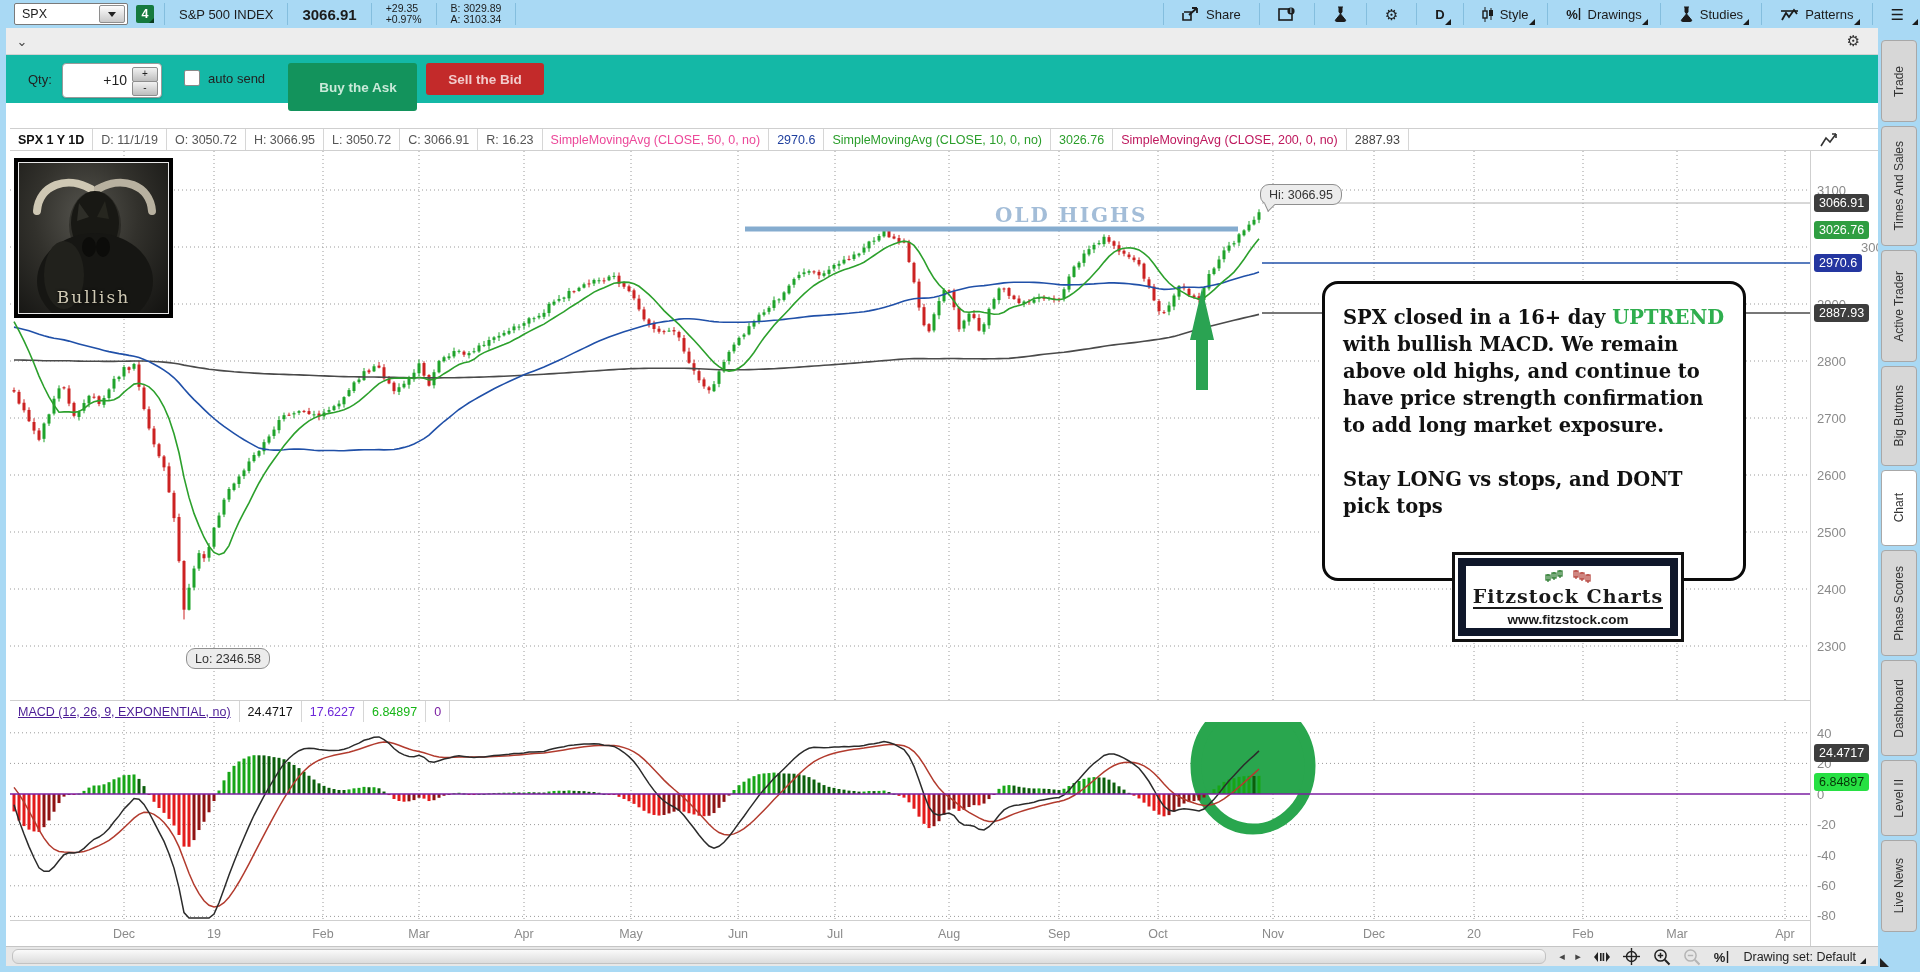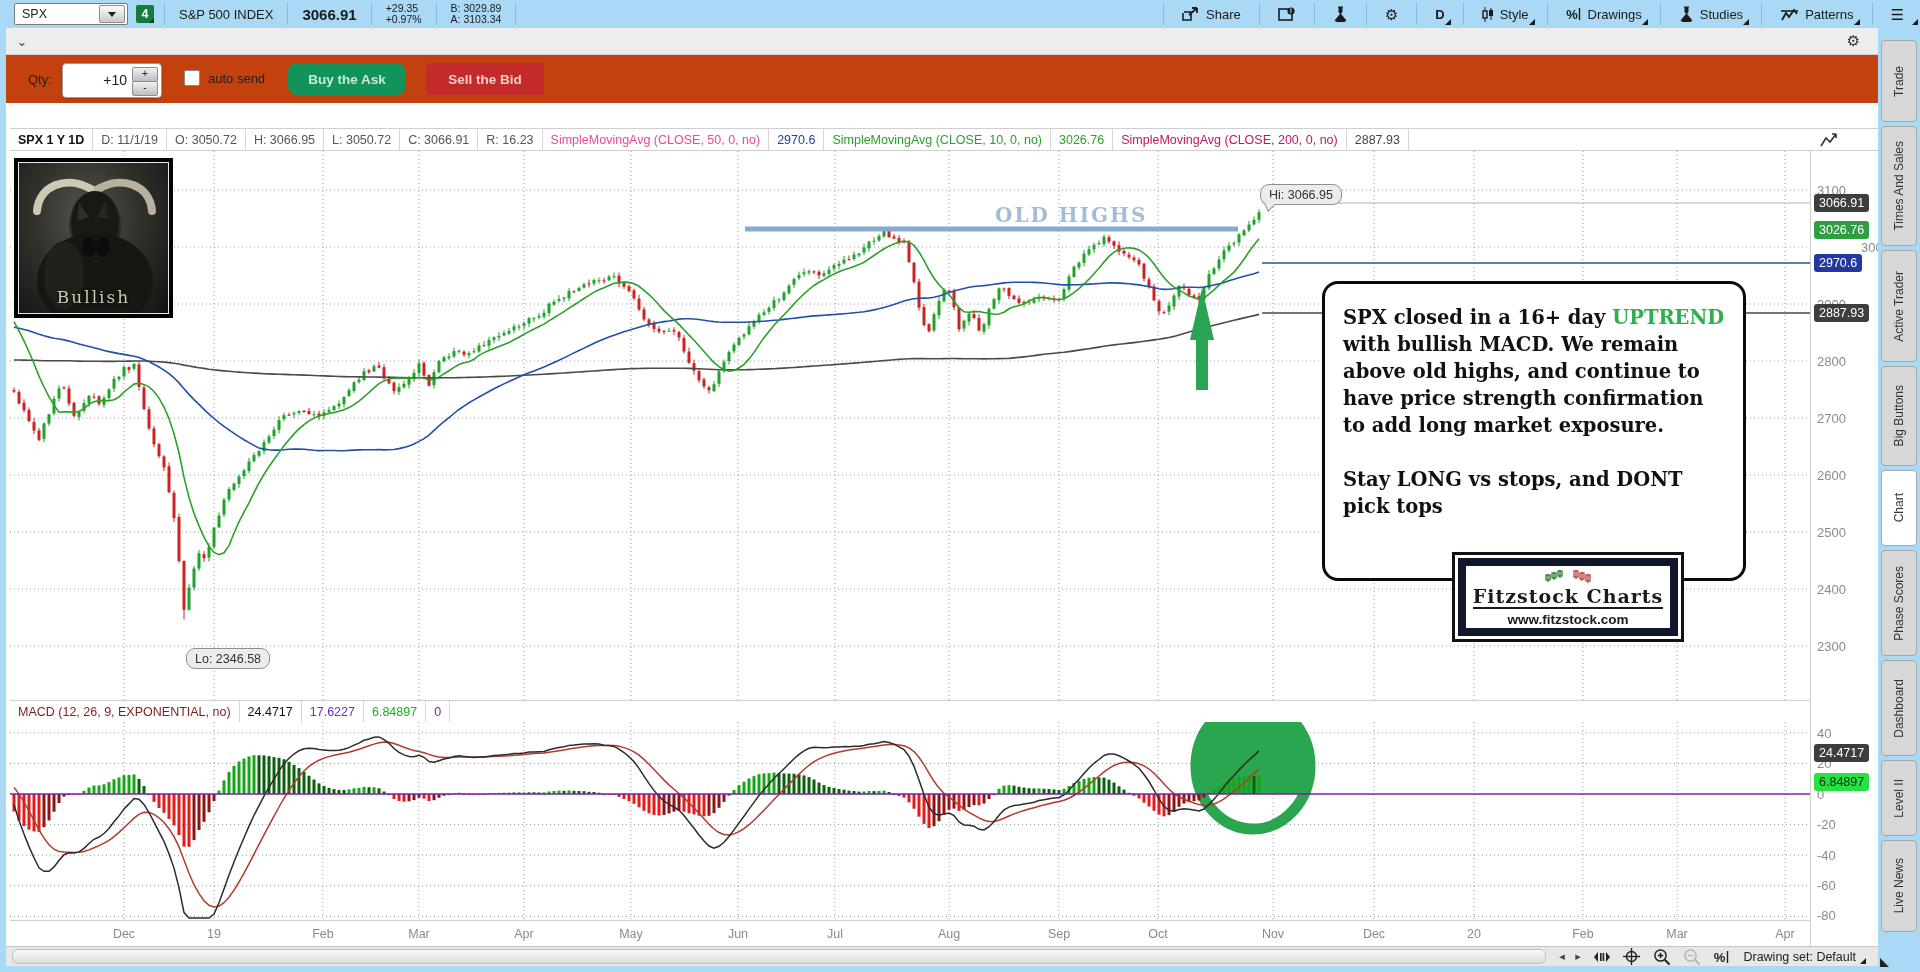--- a/index.html
+++ b/index.html
@@ -21,29 +21,29 @@
   .tb-item{display:flex;align-items:center;gap:6px;padding:0 8px;height:28px;position:relative;cursor:pointer;white-space:nowrap;}
   .tb-item svg{display:block;}
   .corner{position:absolute;right:2px;bottom:3px;width:0;height:0;border-left:6px solid transparent;border-bottom:6px solid #1b1b1b;}
   .glyph{font-size:15px;line-height:15px;}
   
   .row2{position:absolute;left:6px;top:28px;width:1872px;height:27px;background:#ededed;border-bottom:1px solid #d2d2d2;box-sizing:border-box;}
   .collapse-btn{position:absolute;left:6px;top:3px;width:20px;height:20px;color:#444;font-size:13px;display:flex;align-items:center;justify-content:center;cursor:pointer;}
   .row2-gear{position:absolute;right:18px;top:4px;font-size:15px;color:#333;cursor:pointer;}
   
   .content-bg{position:absolute;left:6px;top:55px;width:1872px;height:911px;background:#fff;}
-  .orow{position:absolute;left:6px;top:55px;width:1872px;height:48px;background:#c2410c;}
+  .orow{position:absolute;left:6px;top:55px;width:1872px;height:48px;background:#14b8a6;}
   .qty-label{position:absolute;left:22px;top:17px;font-size:13px;color:#222;}
   .stepper{position:absolute;left:56px;top:8px;width:98px;height:33px;background:#fff;border:1px solid #9a9a9a;border-radius:4px;box-shadow:0 1px 2px rgba(0,0,0,.15);}
   .stepper-val{position:absolute;right:34px;top:8px;font-size:14px;color:#222;}
   .step-btn{position:absolute;right:3px;width:24px;height:13px;background:linear-gradient(#f2f2f2,#bdbdbd);border:1px solid #8e8e8e;border-radius:2px;font-size:10px;line-height:11px;text-align:center;color:#222;cursor:pointer;}
   .step-up{top:3px;}.step-dn{top:17px;}
   .autosend{position:absolute;left:178px;top:15px;display:flex;align-items:center;gap:8px;font-size:13px;color:#222;}
   .chk{width:14px;height:14px;border:1px solid #8a8a8a;border-radius:2px;background:#fff;}
-  .buy-btn{position:absolute;left:282px;top:8px;width:118px;height:32px;background:#13935c;border-radius:9px;color:#c9ead9;font-weight:bold;font-size:13.5px;display:flex;align-items:center;justify-content:center;cursor:pointer;}
+  .buy-btn{position:absolute;left:282px;top:8px;width:118px;height:48px;background:#13935c;border-radius:3px;color:#c9ead9;font-weight:bold;font-size:13.5px;display:flex;align-items:center;justify-content:center;cursor:pointer;padding-left:11px;}
   .sell-btn{position:absolute;left:420px;top:8px;width:118px;height:32px;background:#c32a2a;border-radius:3px;color:#f2cccc;font-weight:bold;font-size:13.5px;display:flex;align-items:center;justify-content:center;cursor:pointer;}
   
   .hdr-row{position:absolute;left:10px;width:1868px;height:23px;background:#fff;border-top:1px solid #cfcfcf;border-bottom:1px solid #cfcfcf;box-sizing:border-box;display:flex;align-items:stretch;}
   .hcell{display:flex;align-items:center;padding:0 8px;border-right:1px solid #d6d6d6;font-size:12.5px;color:#555;white-space:nowrap;}
   .hdr-icon{position:absolute;right:40px;top:4px;}
   
   .pane-svg{position:absolute;left:10px;background:#fff;}
   .axis-col{position:absolute;left:1810px;top:151px;width:68px;height:795px;background:#fff;border-left:1px solid #cfcfcf;box-sizing:border-box;}
   .ax-label{position:absolute;left:6px;font-size:13px;color:#8a8a8a;transform:translateY(-50%);}
   .ax-badge{position:absolute;left:3px;font-size:12.5px;padding:2px 5px;border-radius:3px;transform:translateY(-50%);white-space:nowrap;}
@@ -761,21 +761,21 @@
       <rect x="1257.5" y="212.24669475006465" width="3" height="7.503916304325912" fill="#1fa32b"></rect>
       <polyline points="14,360.0 19,360.0 24,360.1 29,360.2 34,360.3 39,360.5 44,360.7 49,360.8 54,360.8 59,360.8 64,360.8 69,360.8 74,361.0 79,361.1 84,361.2 89,361.2 94,361.3 99,361.3 104,361.4 109,361.4 114,361.4 119,361.3 124,361.2 129,361.1 134,361.0 139,361.0 144,361.0 149,361.2 154,361.5 159,361.8 164,362.1 169,362.6 174,363.2 179,364.0 184,365.1 189,366.0 194,366.9 199,367.7 204,368.4 209,369.2 214,369.8 219,370.4 224,370.9 229,371.3 234,371.8 239,372.1 244,372.5 249,372.8 254,373.1 259,373.4 264,373.7 269,373.9 274,374.1 279,374.3 284,374.4 289,374.6 294,374.7 299,374.9 304,375.1 309,375.3 314,375.5 319,375.7 324,375.9 329,376.1 334,376.3 339,376.5 344,376.6 349,376.7 354,376.8 359,376.9 364,377.0 369,377.0 374,377.0 379,377.1 384,377.2 389,377.3 394,377.4 399,377.5 404,377.6 409,377.7 414,377.8 419,377.8 424,377.8 429,377.9 434,377.9 439,377.9 444,377.8 449,377.8 454,377.7 459,377.6 464,377.5 469,377.4 474,377.3 479,377.1 484,377.0 489,376.8 494,376.6 499,376.4 504,376.2 509,376.0 514,375.8 519,375.5 524,375.3 529,375.0 534,374.8 539,374.5 544,374.2 549,373.9 554,373.6 559,373.3 564,373.0 569,372.6 574,372.3 579,372.0 584,371.6 589,371.3 594,371.0 599,370.6 604,370.3 609,369.9 614,369.6 619,369.3 624,369.1 629,368.8 634,368.6 639,368.5 644,368.4 649,368.3 654,368.3 659,368.3 664,368.3 669,368.2 674,368.2 679,368.2 684,368.3 689,368.4 694,368.6 699,368.8 704,369.0 709,369.3 714,369.5 719,369.7 724,369.8 729,369.8 734,369.8 739,369.8 744,369.7 749,369.6 754,369.5 759,369.3 764,369.1 769,368.9 774,368.7 779,368.4 784,368.1 789,367.8 794,367.5 799,367.1 804,366.7 809,366.4 814,366.0 819,365.7 824,365.3 829,365.0 834,364.6 839,364.2 844,363.9 849,363.5 854,363.1 859,362.7 864,362.3 869,361.9 874,361.5 879,361.0 884,360.6 889,360.2 894,359.8 899,359.4 904,359.0 909,358.8 914,358.6 919,358.6 924,358.6 929,358.8 934,358.8 939,358.7 944,358.6 949,358.5 954,358.5 959,358.6 964,358.7 969,358.7 974,358.7 979,358.8 984,358.9 989,358.8 994,358.8 999,358.6 1004,358.5 1009,358.4 1014,357.9 1019,357.4 1024,356.9 1029,356.3 1034,355.6 1039,354.9 1044,354.3 1049,353.7 1054,353.2 1059,352.8 1064,352.3 1069,351.6 1074,350.9 1079,350.1 1084,349.4 1089,348.7 1094,347.9 1099,347.1 1104,346.3 1109,345.5 1114,344.9 1119,344.3 1124,343.7 1129,343.1 1134,342.6 1139,342.0 1144,341.3 1149,340.6 1154,339.9 1159,339.2 1164,338.4 1169,337.5 1174,336.4 1179,335.0 1184,333.4 1189,331.9 1194,330.6 1199,329.3 1204,327.9 1209,326.6 1214,325.3 1219,324.0 1224,322.8 1229,321.5 1234,320.3 1239,319.1 1244,317.9 1249,316.7 1254,315.6 1259,314.4" fill="none" stroke="#4a4a4a" stroke-width="1.6"></polyline>
       <polyline points="14,327.1 19,328.2 24,329.4 29,330.8 34,332.5 39,334.3 44,335.8 49,337.1 54,338.2 59,339.0 64,339.9 69,341.1 74,342.6 79,344.0 84,345.3 89,346.5 94,347.7 99,349.1 104,350.4 109,351.6 114,352.6 119,353.6 124,354.4 129,355.4 134,356.2 139,357.5 144,359.4 149,361.6 154,364.2 159,367.0 164,370.1 169,373.7 174,377.8 179,382.9 184,388.8 189,394.4 194,399.6 199,404.4 204,409.4 209,414.2 214,418.5 219,422.6 224,426.4 229,429.9 234,433.3 239,436.6 244,439.7 249,442.6 254,445.4 259,448.1 264,449.1 269,449.7 274,450.1 279,450.1 284,449.8 289,449.3 294,449.1 299,449.0 304,449.3 309,449.8 314,450.3 319,450.6 324,450.5 329,450.5 334,450.5 339,450.7 344,450.7 349,450.4 354,450.1 359,449.9 364,449.8 369,449.7 374,449.7 379,449.6 384,449.9 389,449.8 394,449.5 399,448.6 404,447.4 409,445.9 414,444.0 419,441.4 424,438.6 429,435.1 434,430.3 439,425.8 444,421.5 449,417.6 454,413.5 459,409.5 464,406.1 469,402.8 474,399.9 479,397.0 484,394.2 489,391.5 494,388.8 499,386.3 504,383.9 509,381.5 514,379.2 519,377.0 524,374.8 529,372.8 534,370.9 539,368.9 544,366.9 549,364.7 554,362.5 559,360.2 564,357.9 569,355.4 574,352.9 579,350.5 584,348.1 589,345.7 594,343.3 599,341.1 604,339.1 609,337.1 614,335.2 619,333.4 624,331.8 629,330.3 634,328.7 639,327.2 644,325.7 649,324.5 654,323.4 659,322.5 664,321.6 669,321.0 674,320.1 679,319.1 684,318.7 689,318.8 694,319.0 699,319.5 704,320.2 709,321.0 714,321.6 719,322.0 724,322.2 729,322.3 734,322.3 739,322.3 744,322.2 749,322.0 754,321.8 759,321.5 764,321.2 769,320.8 774,320.3 779,320.0 784,319.4 789,318.8 794,318.2 799,317.6 804,317.0 809,316.4 814,315.9 819,315.6 824,315.3 829,314.9 834,314.5 839,314.1 844,313.7 849,313.3 854,312.7 859,312.3 864,311.7 869,310.9 874,309.9 879,308.8 884,307.5 889,306.1 894,304.4 899,302.8 904,301.1 909,299.7 914,298.7 919,298.2 924,298.1 929,298.0 934,297.2 939,296.0 944,294.4 949,292.6 954,291.0 959,289.8 964,288.5 969,287.3 974,286.5 979,286.0 984,285.6 989,285.0 994,284.3 999,283.6 1004,282.9 1009,282.5 1014,282.3 1019,282.2 1024,282.2 1029,282.3 1034,282.4 1039,282.6 1044,283.0 1049,283.5 1054,284.0 1059,284.6 1064,284.9 1069,284.9 1074,284.8 1079,284.7 1084,284.4 1089,284.1 1094,283.9 1099,283.5 1104,283.2 1109,282.9 1114,282.9 1119,283.1 1124,283.4 1129,283.8 1134,284.4 1139,284.9 1144,285.7 1149,286.6 1154,287.8 1159,288.7 1164,289.4 1169,289.3 1174,288.7 1179,287.8 1184,287.3 1189,287.2 1194,287.3 1199,287.5 1204,287.1 1209,286.0 1214,285.0 1219,283.9 1224,282.5 1229,280.8 1234,279.2 1239,277.7 1244,276.3 1249,275.1 1254,273.7 1259,272.0" fill="none" stroke="#2050a8" stroke-width="1.6"></polyline>
       <polyline points="14,321.6 19,330.9 24,340.8 29,351.7 34,363.5 39,376.1 44,387.0 49,396.9 54,405.1 59,412.2 64,411.9 69,411.9 74,412.4 79,411.5 84,408.7 89,404.3 94,401.7 99,400.6 104,400.5 109,400.7 114,399.7 119,397.0 124,392.1 129,388.0 134,384.1 139,383.2 144,384.4 149,386.8 154,391.5 159,398.1 164,407.0 169,418.6 174,433.7 179,452.8 184,477.4 189,497.4 194,513.4 199,525.9 204,537.2 209,546.3 214,552.4 219,554.7 224,552.8 229,545.6 234,533.0 239,521.9 244,512.1 249,502.9 254,492.6 259,483.0 264,474.4 269,466.5 274,459.5 279,452.6 284,445.8 289,439.7 294,433.9 299,428.9 304,424.6 309,420.9 314,418.1 319,416.1 324,414.4 329,413.4 334,412.5 339,411.3 344,409.7 349,407.6 354,404.7 359,401.2 364,396.9 369,392.5 374,387.9 379,383.6 384,380.9 389,378.8 394,378.2 399,378.0 404,378.1 409,378.0 414,378.2 419,377.3 424,378.2 429,380.0 434,379.4 439,377.1 444,373.7 449,370.7 454,367.4 459,364.6 464,362.8 469,361.8 474,359.3 479,355.3 484,352.6 489,350.5 494,348.5 499,346.4 504,344.6 509,342.6 514,339.8 519,337.2 524,334.3 529,331.6 534,329.0 539,326.5 544,324.1 549,320.9 554,317.8 559,314.6 564,311.7 569,308.1 574,305.0 579,301.9 584,298.5 589,295.4 594,292.1 599,289.7 604,287.7 609,285.5 614,283.3 619,282.6 624,282.1 629,282.4 634,283.8 639,286.3 644,290.3 649,294.7 654,299.5 659,305.0 664,310.6 669,315.3 674,319.8 679,324.4 684,329.7 689,335.1 694,340.2 699,345.7 704,351.5 709,357.3 714,362.6 719,366.6 724,369.7 729,371.1 734,370.4 739,368.0 744,364.3 749,358.9 754,352.5 759,344.9 764,337.7 769,331.4 774,325.2 779,319.9 784,314.7 789,309.5 794,303.9 799,298.8 804,293.9 809,289.5 814,285.5 819,282.3 824,279.6 829,276.6 834,273.9 839,271.7 844,269.7 849,268.2 854,266.4 859,264.6 864,262.2 869,258.8 874,255.5 879,252.2 884,248.8 889,246.1 894,244.0 899,242.3 904,241.1 909,241.9 914,245.4 919,252.0 924,260.4 929,270.0 934,278.3 939,284.7 944,289.8 949,294.6 954,301.1 959,307.9 964,311.7 969,312.3 974,311.6 979,311.5 984,312.5 989,313.3 994,314.2 999,314.0 1004,312.2 1009,308.8 1014,306.7 1019,305.6 1024,303.9 1029,301.1 1034,298.6 1039,297.5 1044,297.4 1049,298.4 1054,299.4 1059,299.7 1064,298.7 1069,296.0 1074,292.6 1079,288.6 1084,284.0 1089,279.2 1094,273.8 1099,268.3 1104,262.1 1109,256.4 1114,252.1 1119,249.6 1124,248.3 1129,247.7 1134,248.4 1139,249.9 1144,253.3 1149,257.7 1154,264.0 1159,271.0 1164,277.6 1169,283.0 1174,287.2 1179,290.1 1184,292.9 1189,296.0 1194,297.8 1199,299.1 1204,297.9 1209,294.2 1214,289.8 1219,285.2 1224,280.7 1229,276.6 1234,272.1 1239,266.0 1244,259.3 1249,251.8 1254,245.0 1259,238.8" fill="none" stroke="#2ca02c" stroke-width="1.6"></polyline>
       <line x1="745" y1="229" x2="1238" y2="229" stroke="#85accf" stroke-width="5"></line>
       <polygon points="1202,288 1190,340 1196,340 1196,390 1208,390 1208,340 1214,340" fill="#2aa352"></polygon>
     </svg>
 
   <div class="hdr-row" style="top:700px;width:1800px;">
     <div id="macd-header-cells" style="display:flex;">
-        <div class="hcell" style="color: #7f1d1d;">MACD (12, 26, 9, EXPONENTIAL, no)</div>
+        <div class="hcell" style="color: #4c1d95; text-decoration: underline;">MACD (12, 26, 9, EXPONENTIAL, no)</div>
         <div class="hcell" style="color: rgb(17, 17, 17);">24.4717</div>
         <div class="hcell" style="color: #6d28d9;">17.6227</div>
         <div class="hcell" style="color: rgb(22, 181, 22);">6.84897</div>
         <div class="hcell" style="color: rgb(123, 31, 162);">0</div>
       </div>
   </div>
 
   <svg id="macdSvg" class="pane-svg" style="top:722px;" width="1800" height="198" viewBox="10 722 1800 198">
       <line x1="10" y1="732.8" x2="1810" y2="732.8" stroke="#9a9a9a" stroke-width="1" stroke-dasharray="1,3"></line>
       <line x1="10" y1="763.4" x2="1810" y2="763.4" stroke="#9a9a9a" stroke-width="1" stroke-dasharray="1,3"></line>

